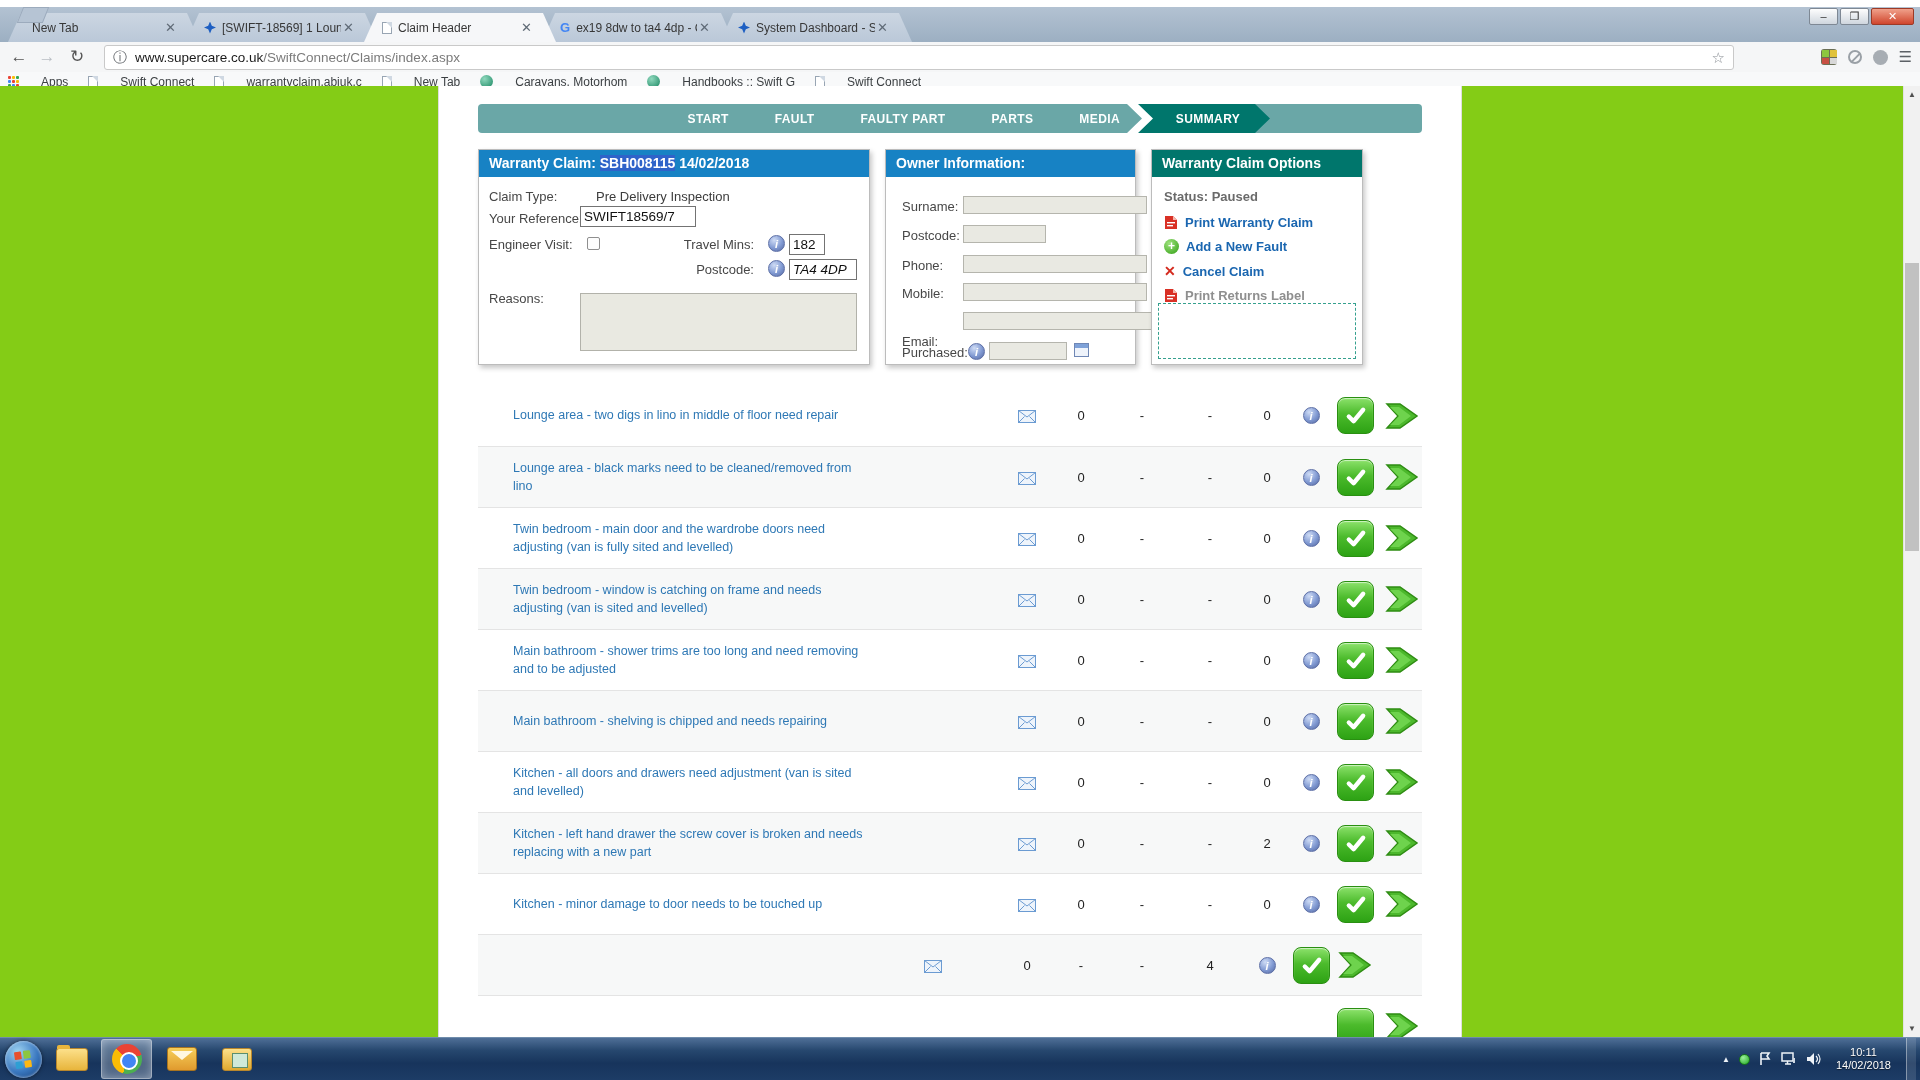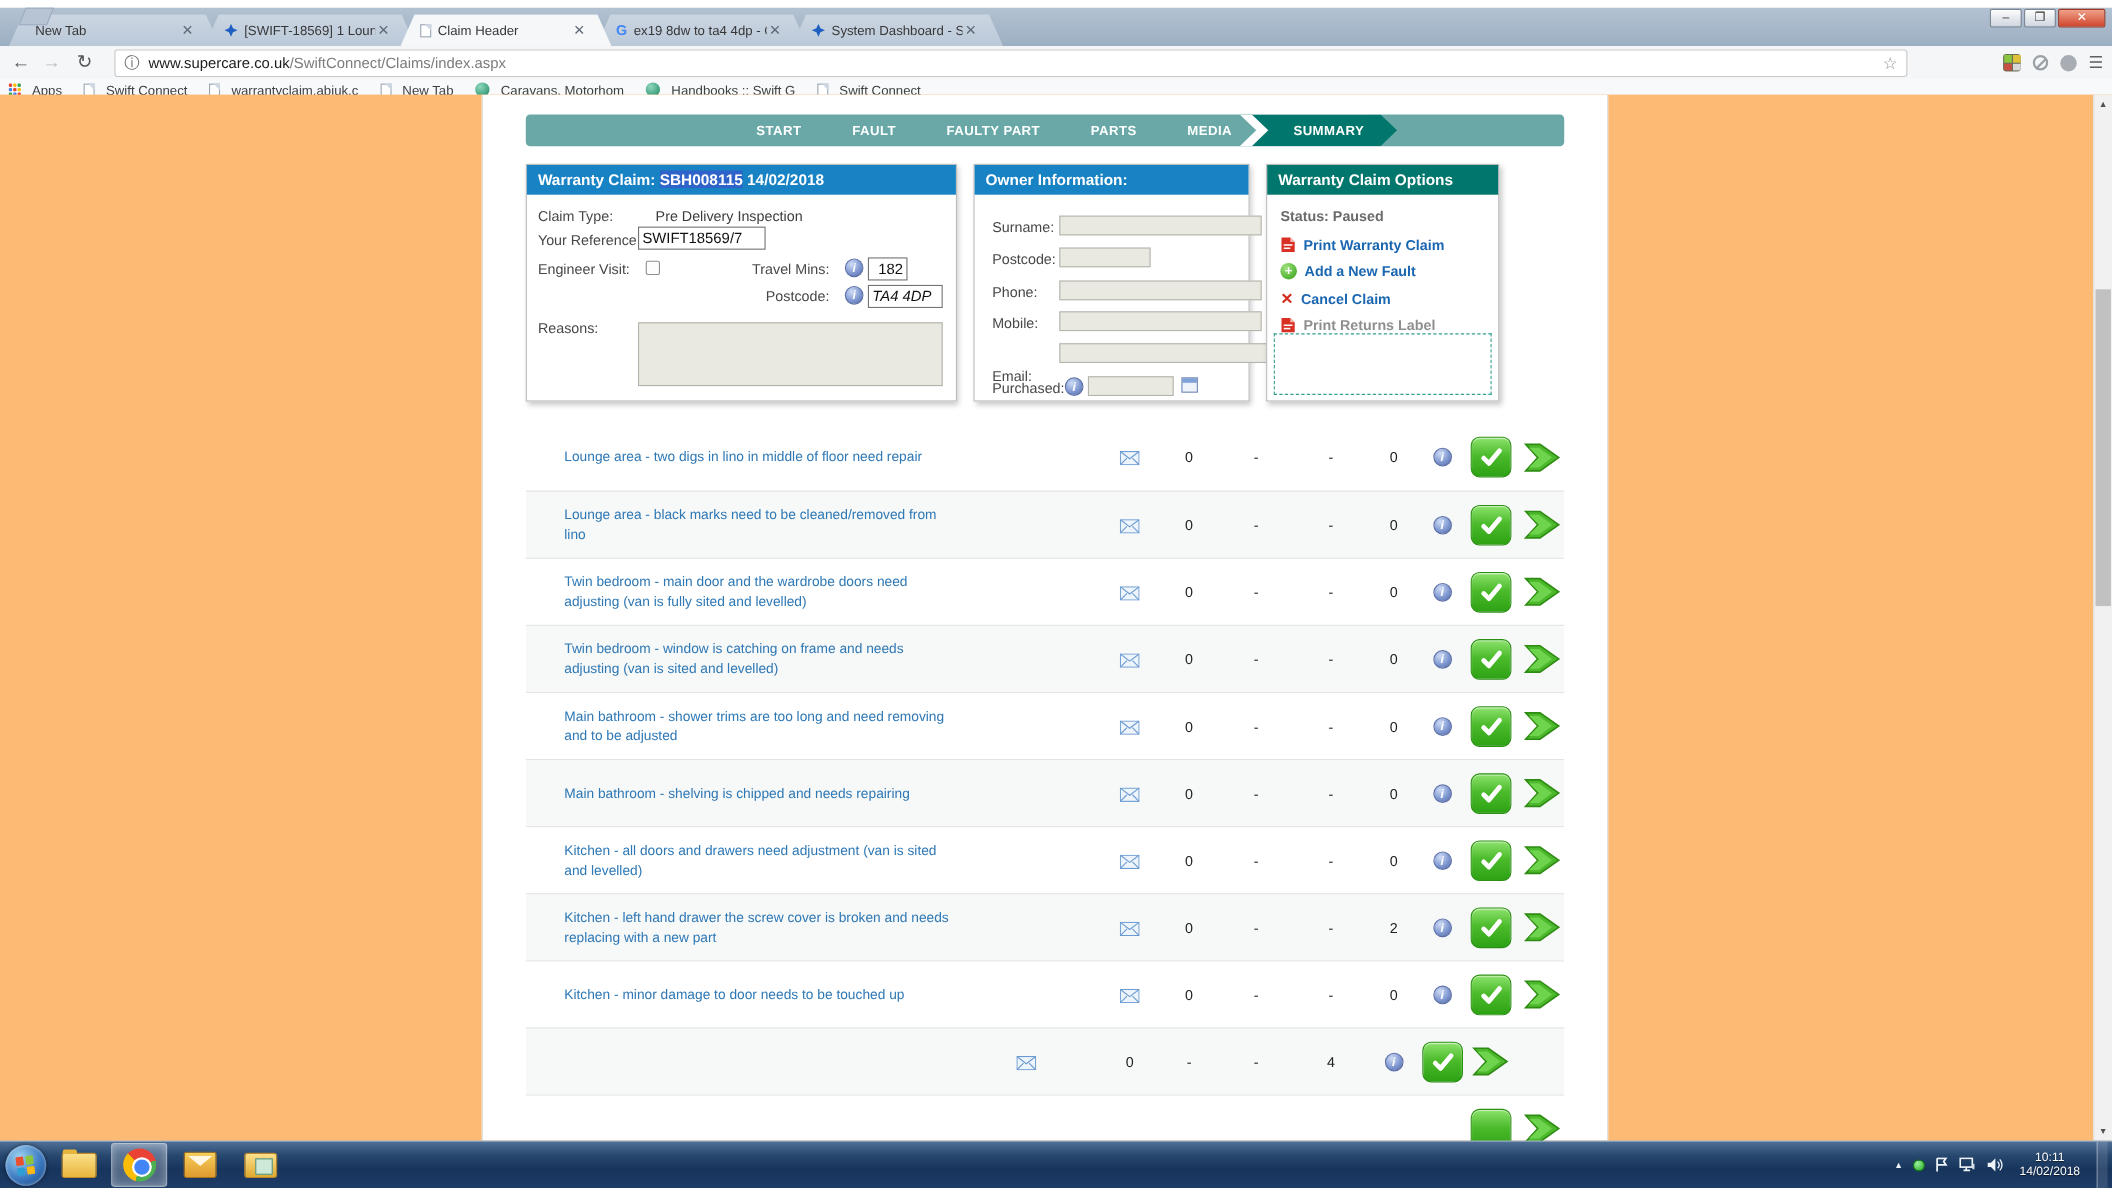--- a/index.html
+++ b/index.html
@@ -36,27 +36,27 @@
   .omni-star{margin-left:auto;color:#8a8f95;font-size:15px}
   .toolbar-right{position:absolute;right:8px;top:0;height:30px;display:flex;align-items:center;gap:11px}
   .extic1{width:16px;height:16px;border-radius:3px;display:grid;grid-template-columns:7px 7px;gap:1px;padding:1px;background:#6b6f55}
   .extic1 i{display:block}
   .extic2{width:14px;height:14px;border-radius:50%;border:2px solid #9aa0a6;position:relative}
   .extic2::after{content:"";position:absolute;left:-1px;top:5px;width:13px;height:2px;background:#9aa0a6;transform:rotate(-45deg)}
   .extic3{width:15px;height:15px;border-radius:50%;background:#a7adb3;position:relative}
   .menu-ic{font-size:15px;color:#5c6166}
 
   .bookmarksbar{height:20px;background:#f8f9fa;border-bottom:1px solid #cdcdcd;display:flex;align-items:center;padding-left:8px;gap:20px}
-  .bm{display:flex;align-items:center;gap:10px;font-size:12px;color:#3c4043;white-space:nowrap}
+  .bm{display:flex;align-items:center;gap:22px;font-size:12px;color:#3c4043;white-space:nowrap}
   .appsgrid{display:grid;grid-template-columns:repeat(3,3px);grid-gap:1px}
   .appsgrid i{width:3px;height:3px;border-radius:1px;display:block}
   .globeic{width:13px;height:13px;border-radius:50%;background:radial-gradient(circle at 35% 30%,#8fd8bd,#17855f)}
 
   
-  .page{position:absolute;top:86px;left:0;right:0;bottom:43px;background:#fdba74;overflow:hidden}
+  .page{position:absolute;top:86px;left:0;right:0;bottom:43px;background:#84cc16;overflow:hidden}
   .wrapper{position:absolute;left:438px;top:0;width:1024px;height:100%;border-left:1px solid #dedede;border-right:1px solid #dedede;background:#fff}
 
   .wizardbar{height:29px;margin:18px 39px 0;background:#6aa7a7;border-radius:4px;display:flex;align-items:center}
   .wz-steps{margin-left:auto;display:flex;gap:46px;align-items:center;margin-right:18px}
   .wz-step{font-size:12px;font-weight:bold;color:#fdffff;letter-spacing:.4px}
   .summary-arrow{position:relative;width:132px;height:29px;margin-right:152px;flex:0 0 auto}
   .summary-arrow .band{position:absolute;left:-11px;top:0;width:100%;height:100%;background:#fff;
       clip-path:polygon(0 0,calc(100% - 15px) 0,100% 50%,calc(100% - 15px) 100%,0 100%,15px 50%)}
   .summary-arrow .dark{position:absolute;inset:0;background:#00766c;display:flex;align-items:center;justify-content:center;
       clip-path:polygon(0 0,calc(100% - 15px) 0,100% 50%,calc(100% - 15px) 100%,0 100%,15px 50%)}
@@ -269,21 +269,21 @@
       <div class="panel panel-claim">
         <div class="panel-hd hd-blue"><span>Warranty Claim: </span><span class="hl">SBH008115</span><span> 14/02/2018</span></div>
         <div class="flabel" style="left:10px;top:39px">Claim Type:</div>
         <div class="fvalue" style="left:117px;top:39px">Pre Delivery Inspection</div>
         <div class="flabel" style="left:10px;top:61px">Your Reference:</div>
         <input class="tinput" style="left: 101px; top: 56px; width: 116px;" value="SWIFT18569/7">
         <div class="flabel" style="left:10px;top:87px">Engineer Visit:</div>
         <div class="cbox" style="left:108px;top:87px"></div>
         <div class="flabel" style="right:115px;top:87px">Travel Mins:</div>
         <div class="info-ic" style="left:289px;top:85px">i</div>
-        <input class="tinput" style="left: 310px; top: 84px; width: 36px; text-align: right;" value="182">
+        <input class="tinput" style="left: 310px; top: 84px; width: 36px; text-align: left;" value="182">
         <div class="flabel" style="right:115px;top:112px">Postcode:</div>
         <div class="info-ic" style="left:289px;top:110px">i</div>
         <input class="tinput" style="left: 310px; top: 109px; width: 68px; font-style: italic;" value="TA4 4DP">
         <div class="flabel" style="left:10px;top:141px">Reasons:</div>
         <div class="txtarea" style="left:101px;top:143px;width:277px;height:58px"></div>
       </div>
 
       <div class="panel panel-owner">
         <div class="panel-hd hd-blue">Owner Information:</div>
         <div id="owner-fields">

